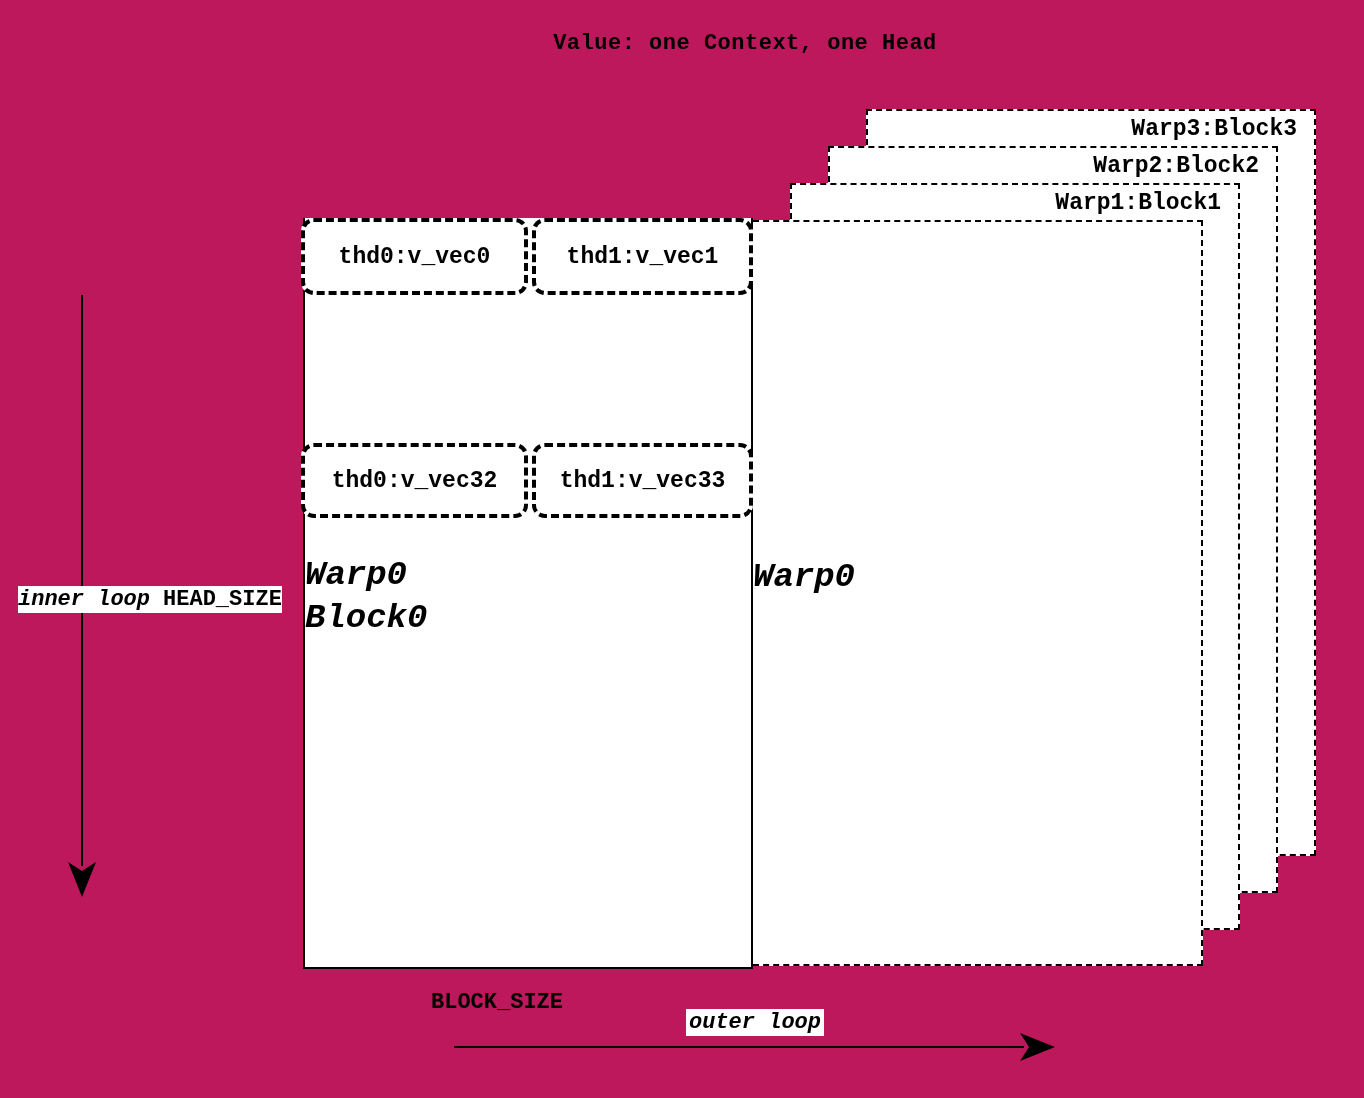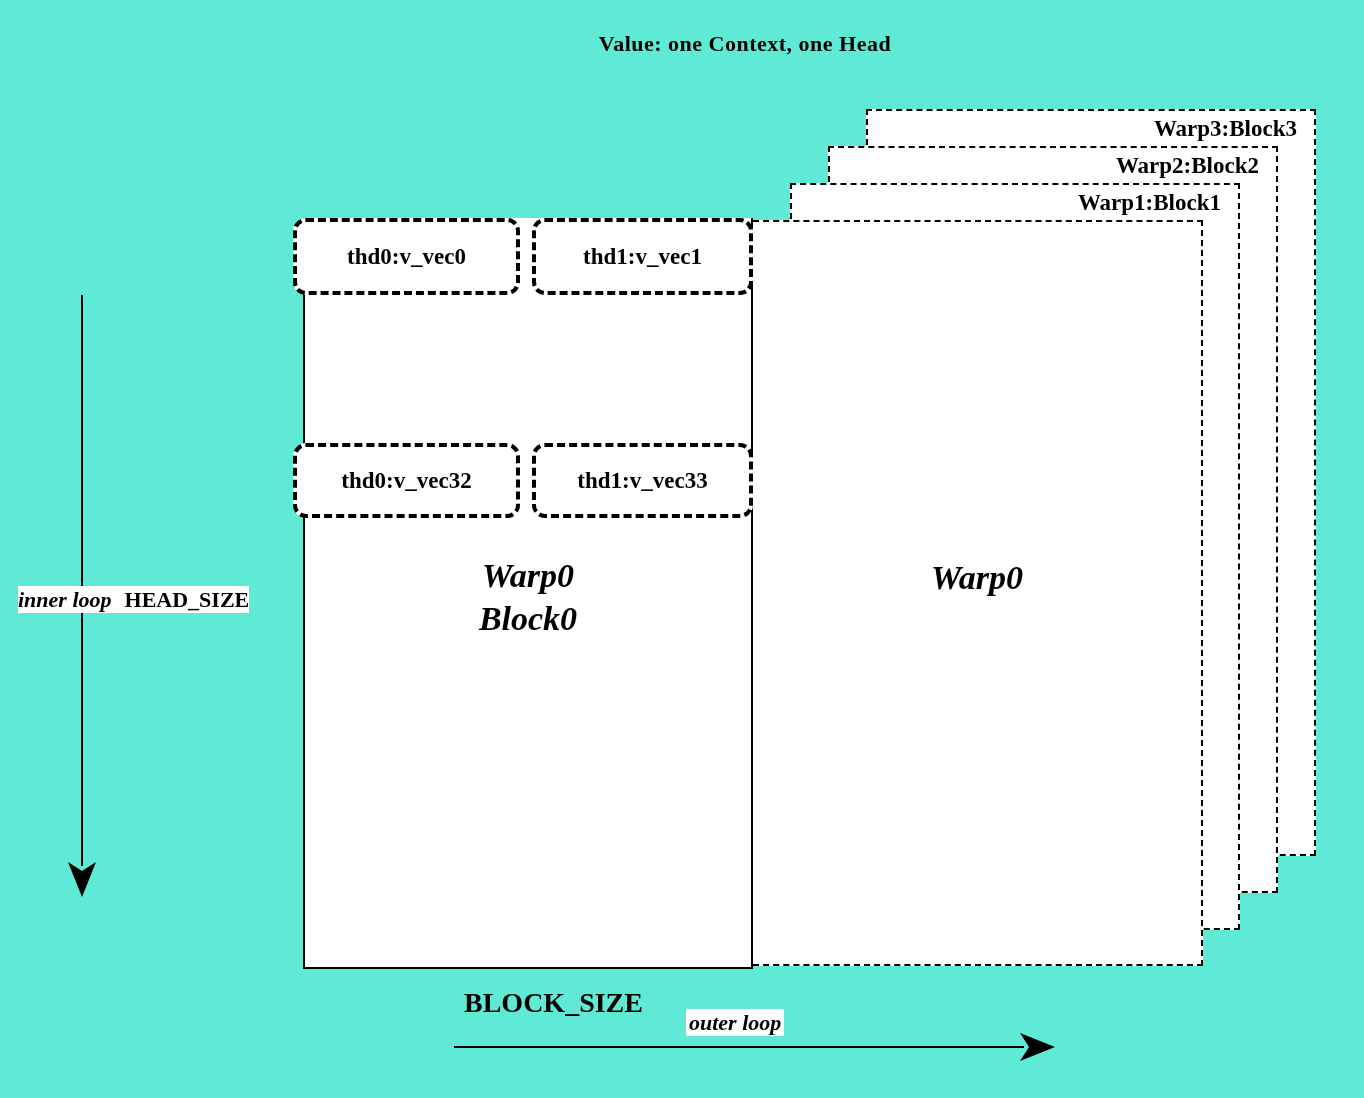--- a/index.html
+++ b/index.html
@@ -1,20 +1,20 @@
 <!DOCTYPE html>
 <html><head>
 <meta charset="utf-8">
 <style>
   html,body{margin:0;padding:0;background:#ffffff;}
   #canvas{
     position:relative;
     width:1364px;height:1098px;
-    background:#5eead4;
-    font-family:Liberation Serif, serif;
+    background:#be185d;
+    font-family:Liberation Mono, monospace;
     color:#000;
     overflow:hidden;
   }
   .abs{position:absolute;}
   
   .title{
     left:445px;top:31px;width:600px;
     text-align:center;
     font-size:22px;font-weight:bold;
     letter-spacing:0.5px;
@@ -41,58 +41,57 @@
     background:#ffffff;
     border-left:2px solid #000;
     border-right:2px solid #000;
     border-bottom:2px solid #000;
     box-sizing:border-box;
     z-index:5;
   }
   
   .center-label{
     position:absolute;left:0;right:0;
-    text-align:center;
     font-size:34px;font-weight:bold;font-style:italic;
     line-height:43px;
     z-index:5;
   }
   #block0 .center-label{top:336px;}
   #block4 .center-label{top:334px;}
   
   .thd{
     position:absolute;
     background:#ffffff;
     border:4px dashed #000;
     border-radius:13px;
     box-sizing:border-box;
     display:flex;align-items:center;justify-content:center;
     font-size:23px;font-weight:bold;
     z-index:6;
     white-space:nowrap;
   }
-  .col1{left:293px;width:227px;text-align:right;}
+  .col1{left:301px;width:227px;text-align:right;}
   .col2{left:532px;width:221px;}
   .row1{top:218px;height:77px;}
   .row2{top:443px;height:75px;}
   .row3{top:742px;height:76px;}
   
   #arrows{left:0;top:0;z-index:7;pointer-events:none;}
   
   .axis-label{
     background:#ffffff;
     font-size:22px;font-weight:bold;
     line-height:27px;
     white-space:nowrap;
     z-index:8;
   }
   #inner-label{left:18px;top:586px;}
   #inner-label .it{font-style:italic;}
   #inner-label .hs{margin-left:13px;}
-  #block-size-label{left:464px;top:989px;font-size:28px;font-weight:bold;line-height:27px;}
+  #block-size-label{left:431px;top:989px;font-size:22px;font-weight:bold;line-height:27px;}
   #outer-label{
     left:686px;top:1009px;
     font-style:italic;
     padding:0 3px;
   }
 </style>
 </head>
 <body>
 
 <div id="canvas">

